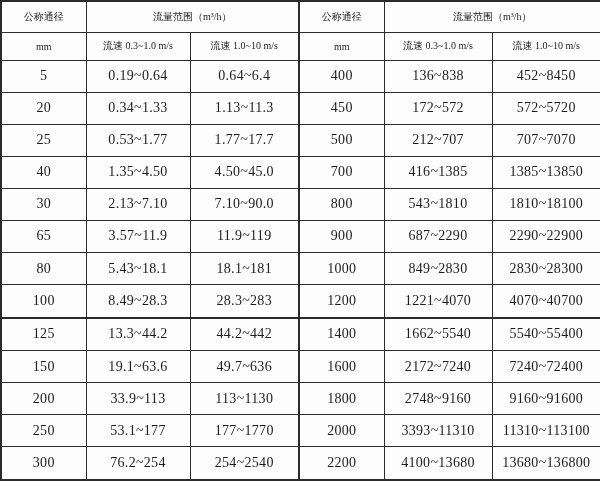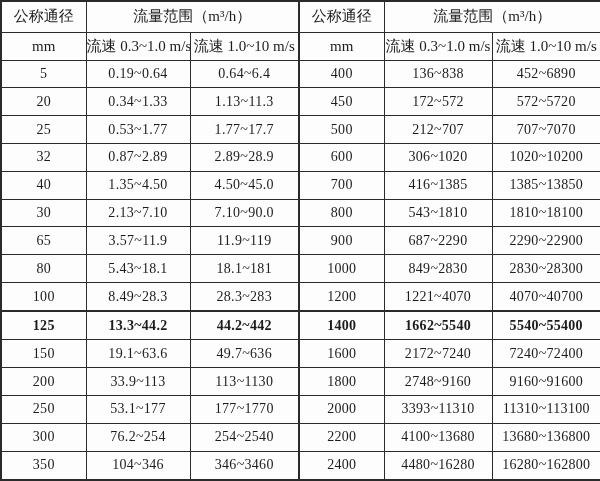--- a/index.html
+++ b/index.html
@@ -26,28 +26,28 @@
     border: 1px solid var(--border);
     text-align: center;
     vertical-align: middle;
     padding: 0;
     font-weight: normal;
     white-space: nowrap;
     overflow: hidden;
   }
   .flow-table thead tr.h1 { height: 31px; }
   .flow-table thead tr.h2 { height: 28px; }
-  .flow-table thead th { font-size: 15px; }
+  .flow-table thead th { font-size: 10px; }
   .flow-table tbody td { font-size: 14px; letter-spacing: 0.3px; }
   
   .flow-table .mid, .flow-table tbody td:nth-child(4) {
     border-left-width: 2px;
   }
   
-  .flow-table tbody tr.section-start td { border-top-width: 2px; font-weight: bold; }
+  .flow-table tbody tr.section-start td { border-top-width: 2px; }
 </style>
 </head>
 <body>
 
 <table class="flow-table">
   <colgroup>
     <col style="width:85px">
       <col style="width:104px">
       <col style="width:109px">
     <col style="width:85px">
@@ -70,45 +70,37 @@
       <th>流速 1.0~10 m/s</th>
     </tr>
   </thead>
   <tbody>
     <tr>
       <td>5</td>
       <td>0.19~0.64</td>
       <td>0.64~6.4</td>
       <td>400</td>
       <td>136~838</td>
-      <td>452~6890</td>
+      <td>452~8450</td>
     </tr>
     <tr>
       <td>20</td>
       <td>0.34~1.33</td>
       <td>1.13~11.3</td>
       <td>450</td>
       <td>172~572</td>
       <td>572~5720</td>
     </tr>
     <tr>
       <td>25</td>
       <td>0.53~1.77</td>
       <td>1.77~17.7</td>
       <td>500</td>
       <td>212~707</td>
       <td>707~7070</td>
-    </tr>
-    <tr>
-      <td>32</td>
-      <td>0.87~2.89</td>
-      <td>2.89~28.9</td>
-      <td>600</td>
-      <td>306~1020</td>
-      <td>1020~10200</td>
     </tr>
     <tr>
       <td>40</td>
       <td>1.35~4.50</td>
       <td>4.50~45.0</td>
       <td>700</td>
       <td>416~1385</td>
       <td>1385~13850</td>
     </tr>
     <tr>
@@ -176,22 +168,14 @@
       <td>11310~113100</td>
     </tr>
     <tr>
       <td>300</td>
       <td>76.2~254</td>
       <td>254~2540</td>
       <td>2200</td>
       <td>4100~13680</td>
       <td>13680~136800</td>
     </tr>
-    <tr>
-      <td>350</td>
-      <td>104~346</td>
-      <td>346~3460</td>
-      <td>2400</td>
-      <td>4480~16280</td>
-      <td>16280~162800</td>
-    </tr>
   </tbody>
 </table>
 
 </body></html>

